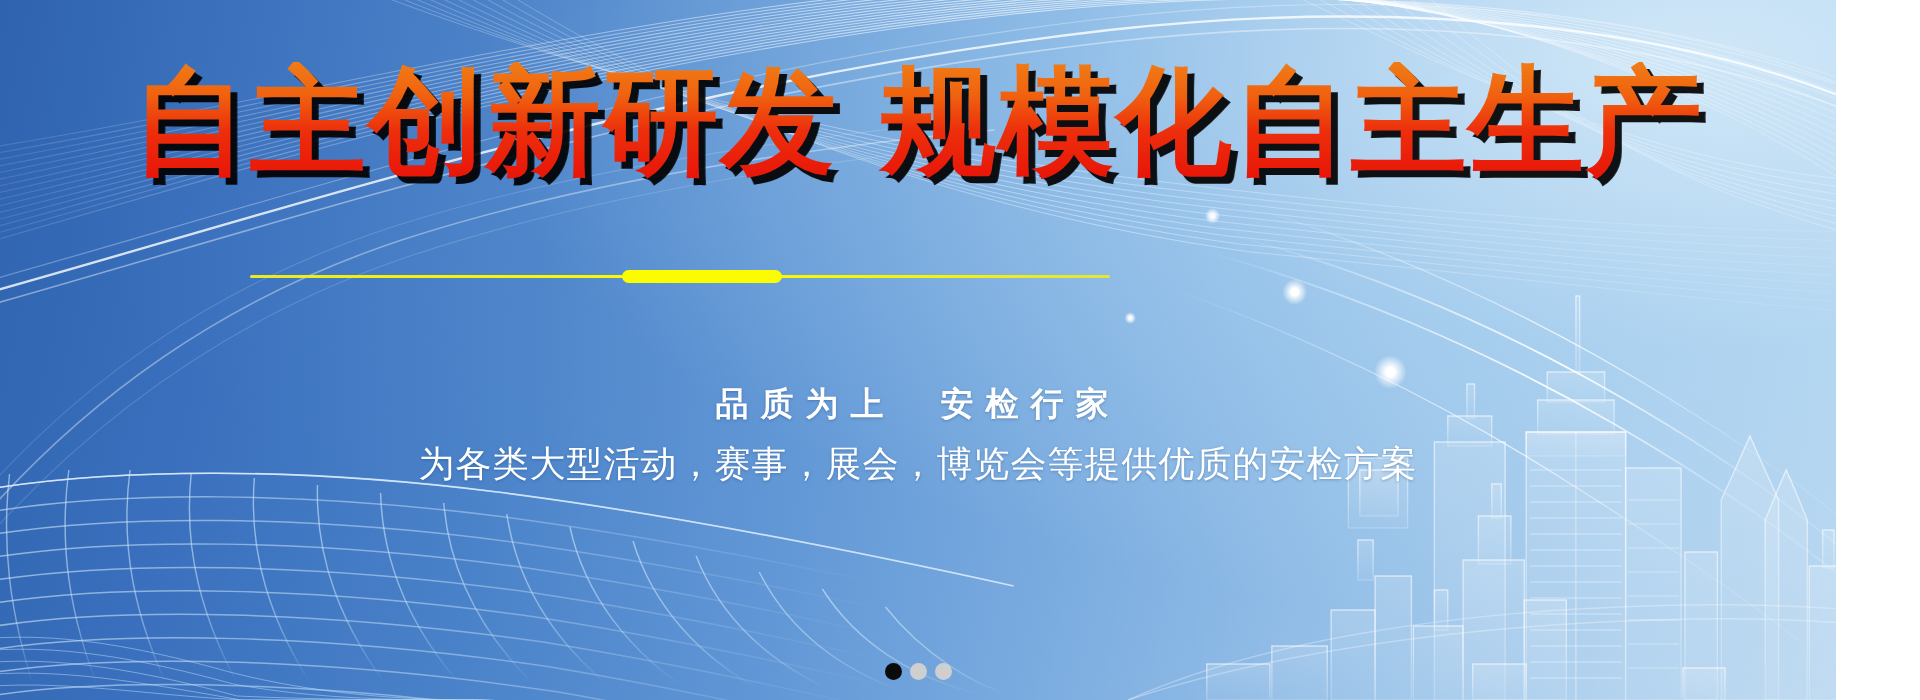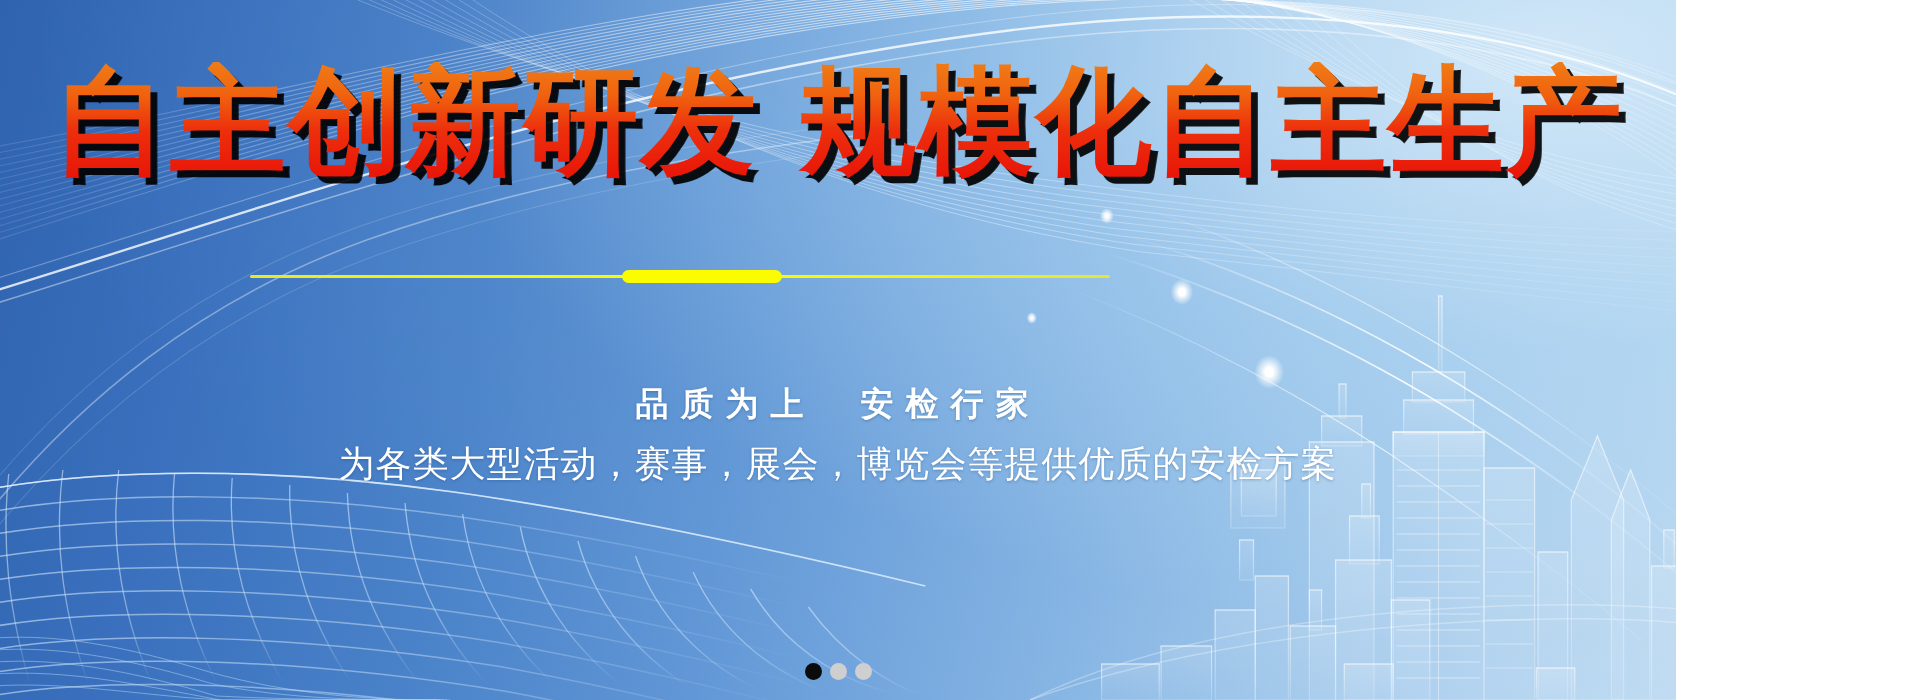--- a/index.html
+++ b/index.html
@@ -1,20 +1,20 @@
 <!DOCTYPE html>
 <html><head>
 <meta charset="utf-8">
 <title>Banner</title>
 <style>
   html,body{margin:0;padding:0;background:#fff;}
   *{box-sizing:border-box;}
   #banner{
     position:relative;
-    width:1676px;height:700px;
+    width:1836px;height:700px;
     overflow:hidden;
     font-family:"Liberation Sans","DejaVu Sans",sans-serif;
     background:
       radial-gradient(120% 150% at 92% 8%, rgba(210,232,248,0.95) 0%, rgba(170,210,240,0.55) 28%, rgba(120,170,220,0.12) 55%, rgba(60,110,180,0.0) 75%),
       linear-gradient(102deg,
         #2f63b0 0%,
         #3a70bd 14%,
         #4a82c9 30%,
         #6197d6 46%,
         #80b0e2 62%,

